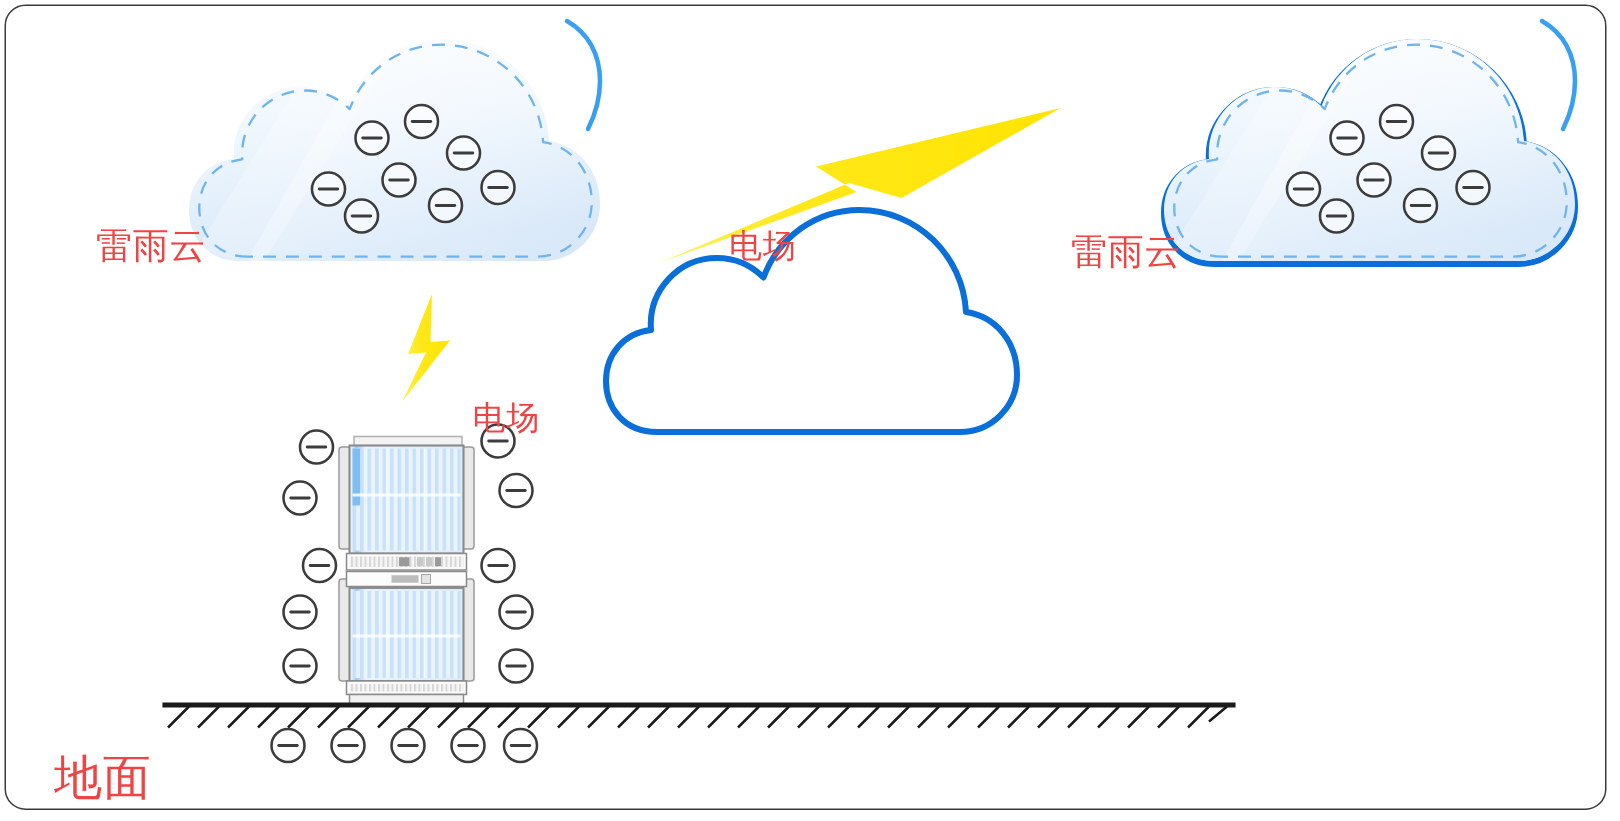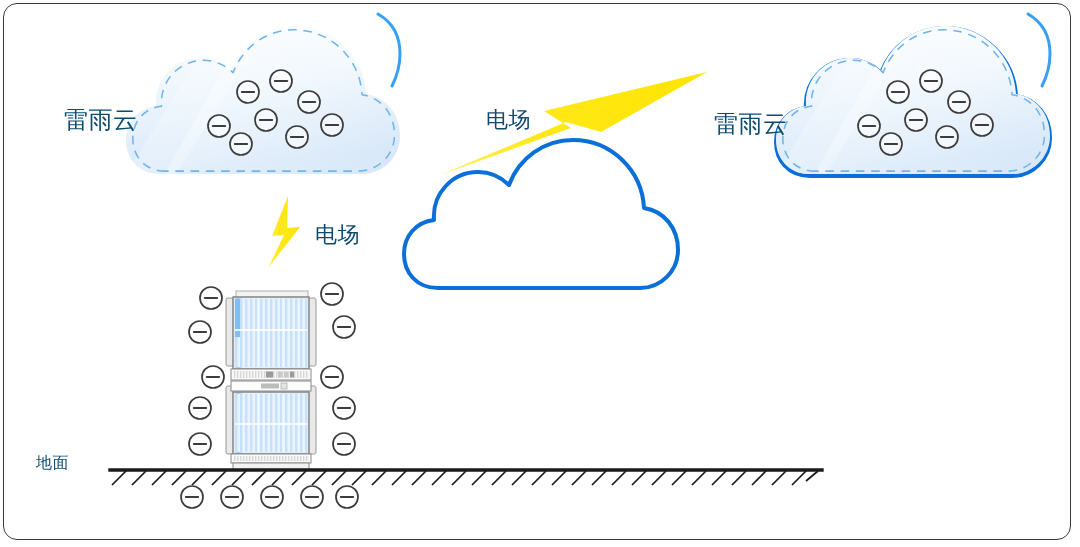--- a/index.html
+++ b/index.html
@@ -33,30 +33,31 @@
   svg.layer {
     position: absolute;
     left: 0;
     top: 0;
     width: 1080px;
     height: 547px;
   }
   .cn-label {
     position: absolute;
     font-family: "Liberation Sans", "DejaVu Sans", sans-serif;
-    color: #0c4a6e;
+    color: #ef4444;
     font-weight: 500;
     white-space: nowrap;
     letter-spacing: 0.5px;
+    margin-top: 44px;
   }
   #label-cloud-left  { left: 64px;  top: 104px; font-size: 24px; }
   #label-cloud-right { left: 714px; top: 108px; font-size: 24px; }
   #label-field-big   { left: 486px; top: 105px; font-size: 22px; }
   #label-field-small { left: 315px; top: 220px; font-size: 22px; }
-  #label-ground      { left: 36px;  top: 453px; font-size: 16px; }
+  #label-ground      { left: 36px;  top: 453px; font-size: 32px; }
 </style>
 </head>
 <body>
 
 <div id="stage">
 
   <svg class="layer" id="art" viewBox="0 0 1080 547">
     <defs>
       <linearGradient id="cloudGrad" x1="0" y1="0" x2="0.25" y2="1">
         <stop offset="0%" stop-color="#fbfdff"></stop>

